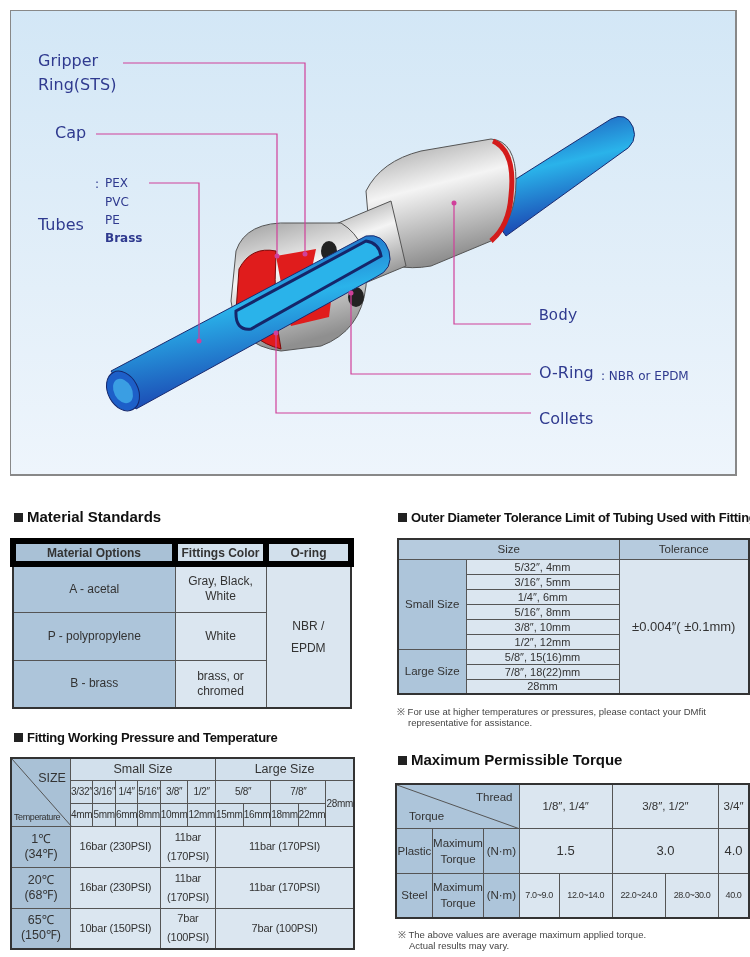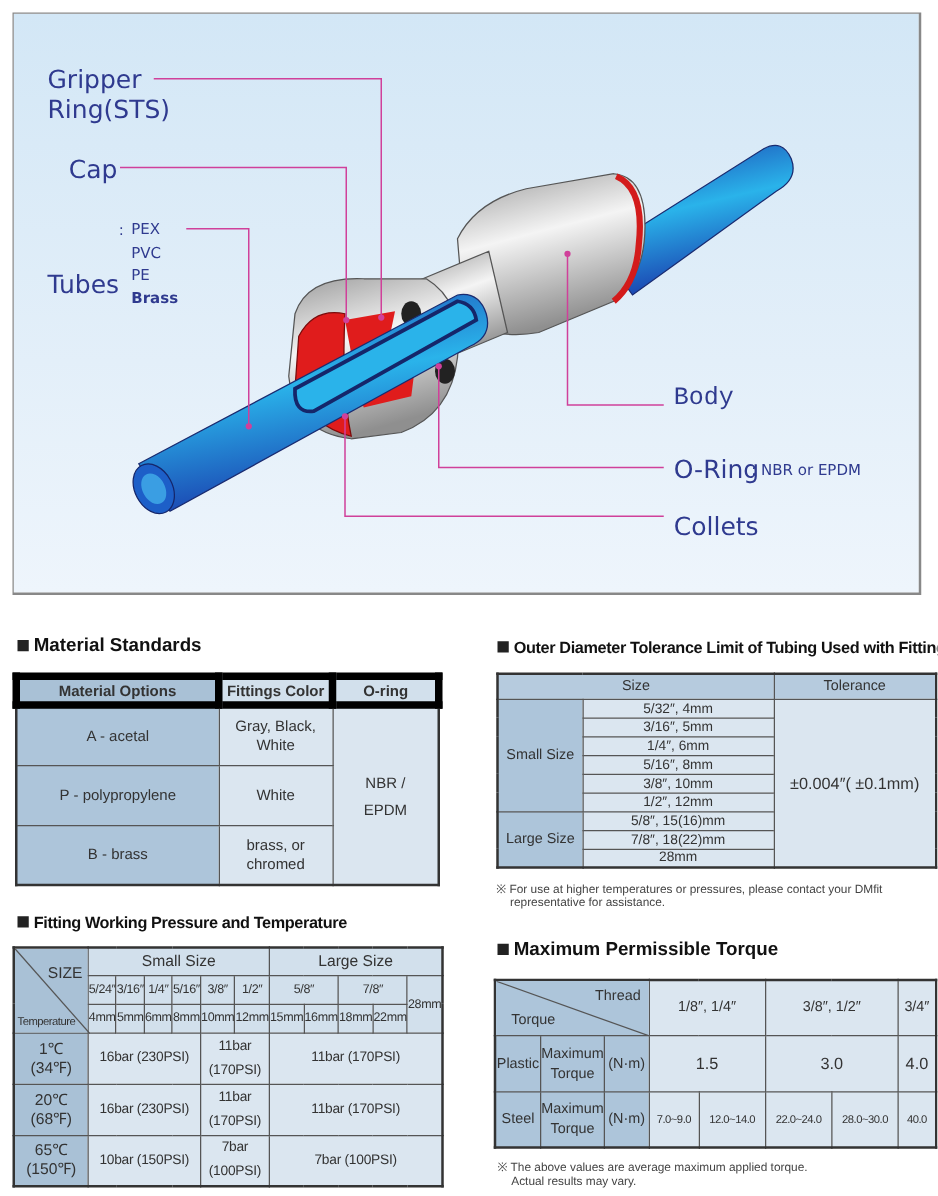--- a/index.html
+++ b/index.html
@@ -2,21 +2,21 @@
 <html><head>
 <meta charset="utf-8">
 <style>
   * { box-sizing: border-box; margin: 0; padding: 0; }
   body { width: 750px; height: 957px; background: #ffffff; position: relative; overflow: hidden; font-family: "Liberation Sans", sans-serif; color: #222; }
 
   
   .diagram { position: absolute; left: 10px; top: 10px; width: 727px; height: 466px; border: 1px solid #888; border-right: 2px solid #888; border-bottom: 2px solid #888; background: linear-gradient(to bottom, #d3e7f6 0%, #e3eff9 60%, #eef5fc 100%); overflow: hidden; }
   .diagram svg { position: absolute; left: 0; top: 0; }
   .lbl { position: absolute; color: #2f3a8f; font-family: "DejaVu Sans", sans-serif; white-space: nowrap; }
-  .lbl.big { font-size: 20px; }
+  .lbl.big { font-size: 16px; }
   .lbl.small { font-size: 12px; }
 
   
   .sec-title { position: absolute; font-weight: bold; color: #111; white-space: nowrap; }
   .sec-title .sq { display: inline-block; width: 9px; height: 9px; background: #222; margin-right: 4px; vertical-align: 0px; }
 
   table { border-collapse: collapse; position: absolute; font-family: "Liberation Sans", sans-serif; }
   td, th { text-align: center; vertical-align: middle; font-weight: normal; }
 
   
@@ -203,21 +203,21 @@
       <svg width="60" height="68" style="position:absolute;left:0;top:0">
             <line x1="0" y1="0" x2="60" y2="68" stroke="#555" stroke-width="1"></line>
           </svg>
       <span style="position:absolute;right:4px;top:12px;font-size:12.5px;">SIZE</span>
       <span style="position:absolute;left:2px;bottom:4px;font-size:9px;letter-spacing:-0.4px;">Temperature</span>
     </td>
     <td class="hd big" colspan="6">Small Size</td>
     <td class="hd big" colspan="5">Large Size</td>
   </tr>
   <tr>
-    <td class="hd sz">5/24″</td>
+    <td class="hd sz">3/32″</td>
     <td class="hd sz">3/16″</td>
     <td class="hd sz">1/4″</td>
     <td class="hd sz">5/16″</td>
     <td class="hd sz">3/8″</td>
     <td class="hd sz">1/2″</td>
     <td class="hd sz" colspan="2">5/8″</td>
     <td class="hd sz" colspan="2">7/8″</td>
     <td class="hd sz" rowspan="2">28mm</td>
   </tr>
   <tr>

